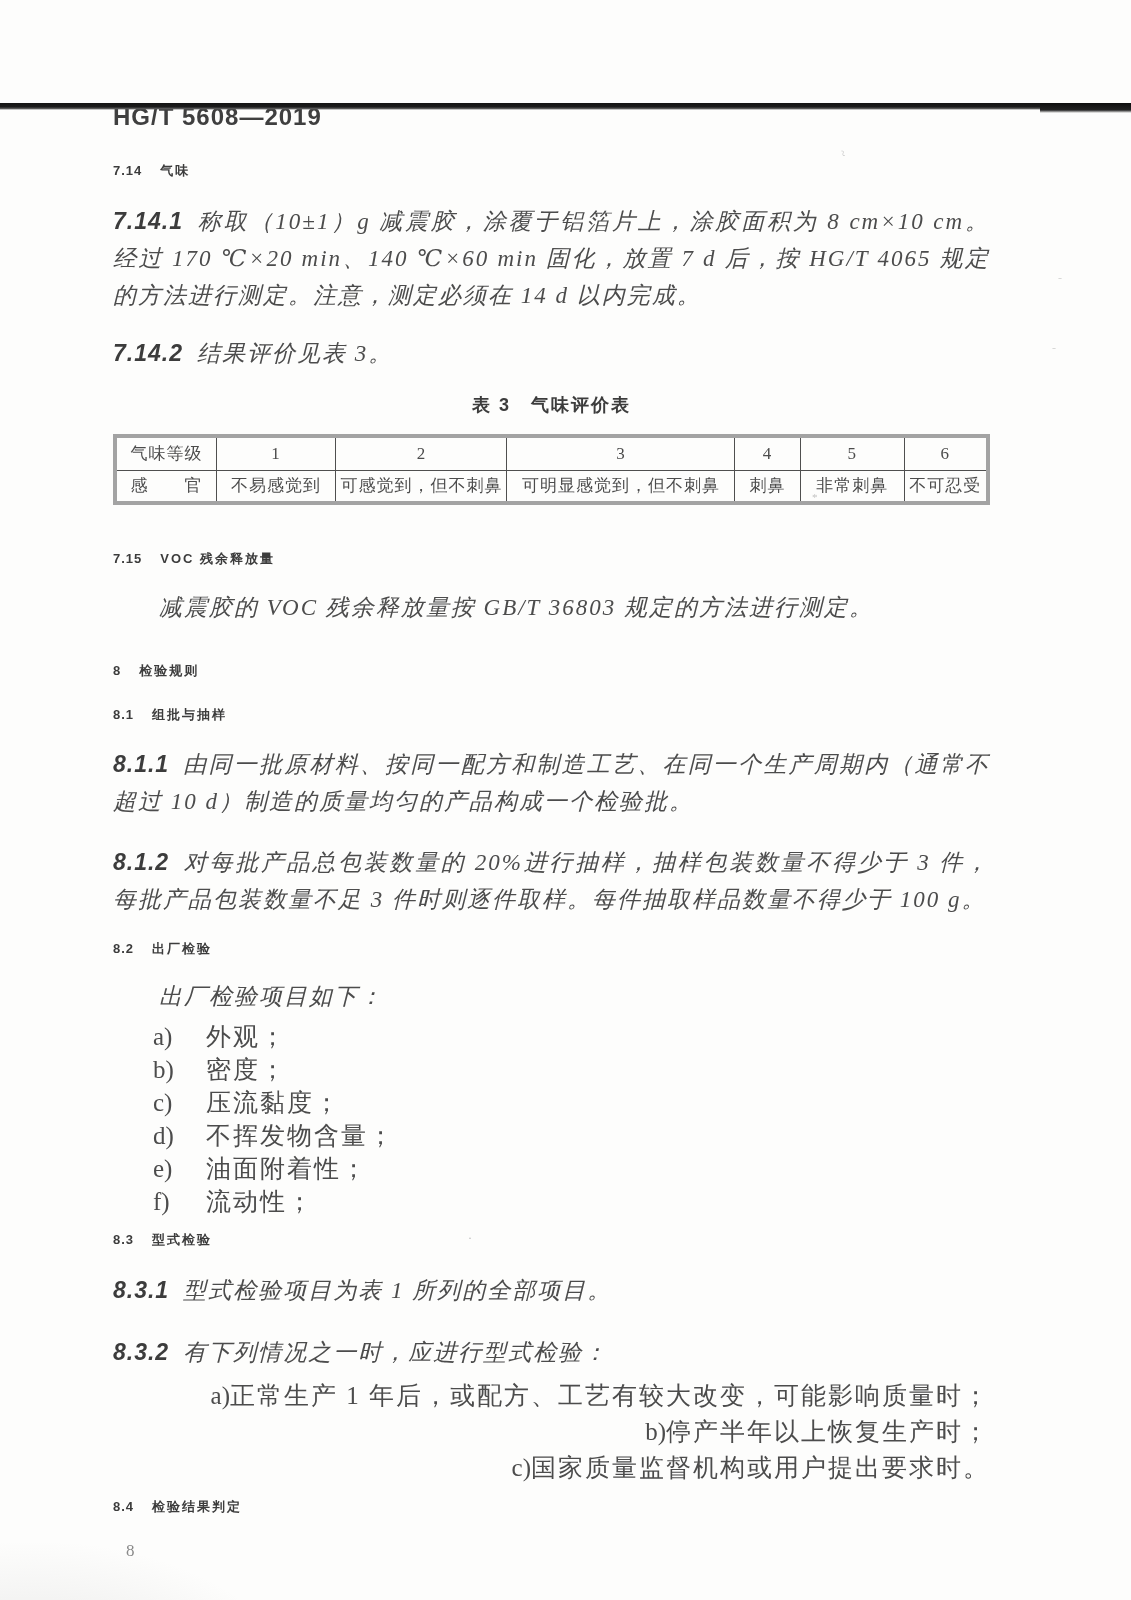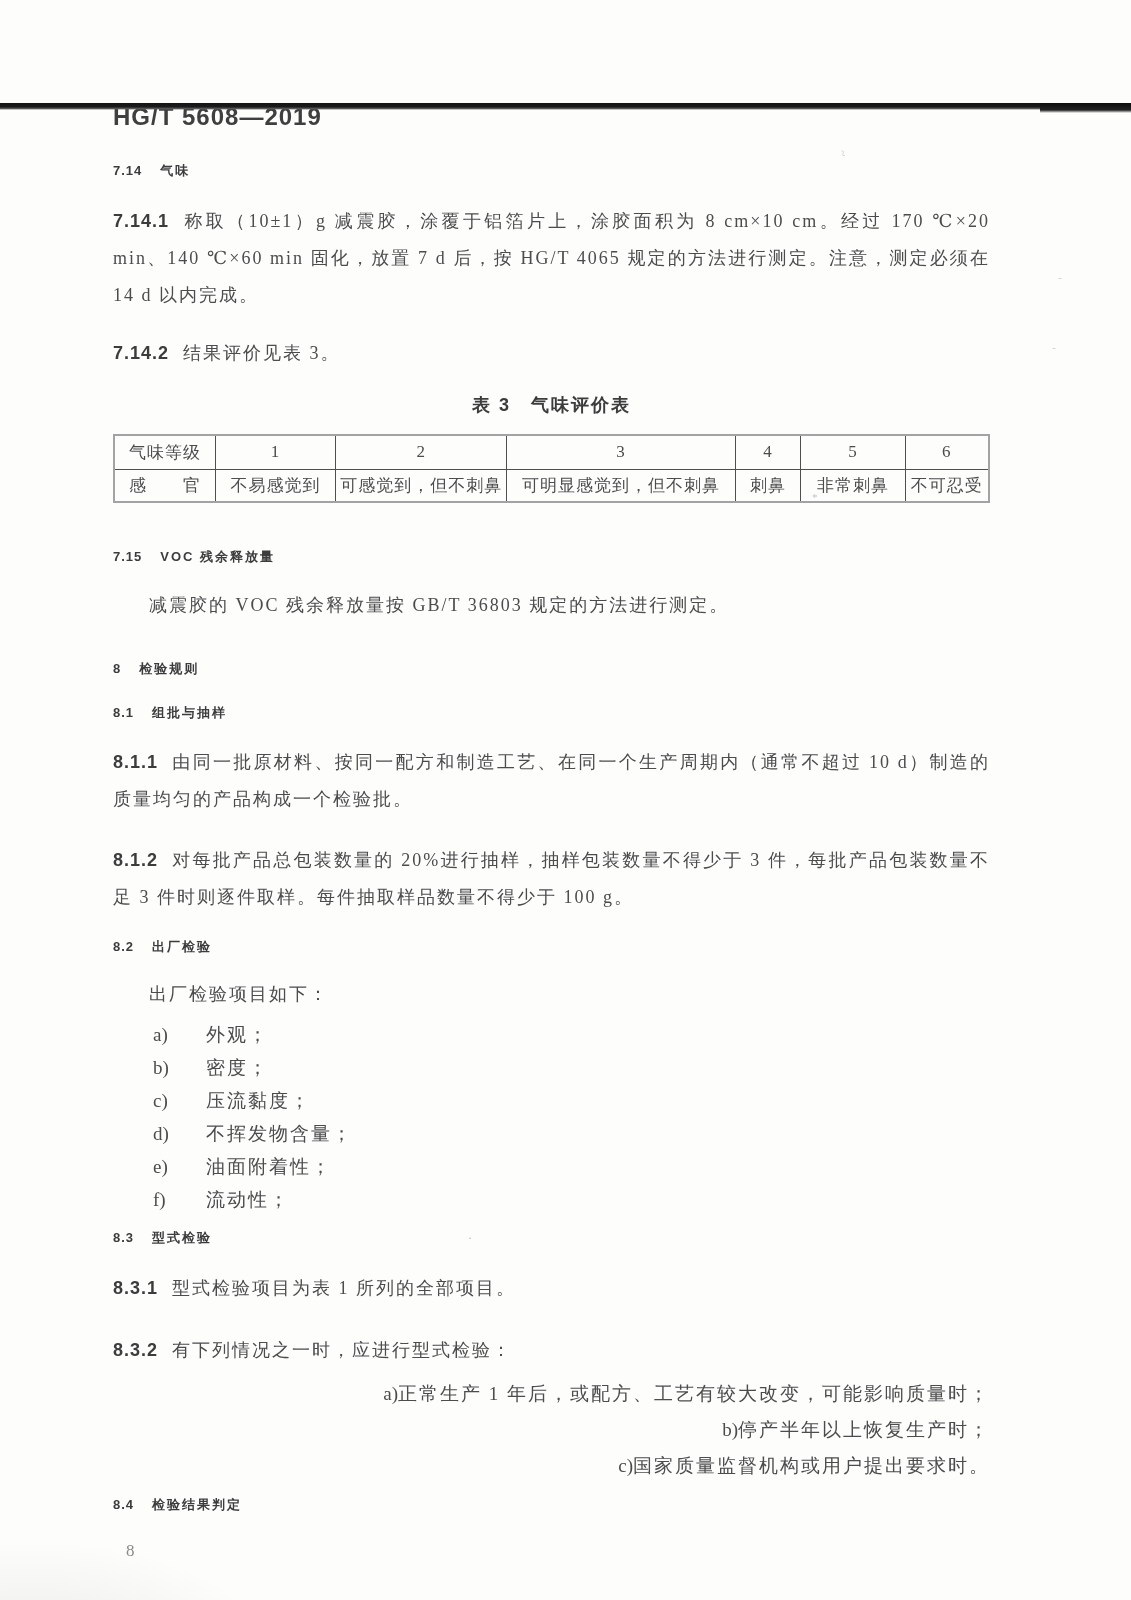--- a/index.html
+++ b/index.html
@@ -43,22 +43,22 @@
     font-weight: bold; font-size: 24px; color: #3f3f3f;
     letter-spacing: 1px;
   }
   .h2, .h3 {
     font-family: "Liberation Sans", sans-serif;
     font-weight: bold; font-size: 13px; color: #3c3c3c;
     letter-spacing: 2px;
   }
   .h2 .num, .h3 .num { margin-right: 18px; letter-spacing: 1px; }
   .para {
-    font-size: 18px; line-height: 37px; letter-spacing: 2px;
-    text-align: justify; color: #4c4c4c;
+    font-size: 23px; line-height: 37px; letter-spacing: 2px;
+    text-align: justify; color: #4c4c4c; font-style: italic;
   }
   .para .num {
     font-family: "Liberation Sans", sans-serif;
     font-weight: bold; color: #3c3c3c; letter-spacing: 1px;
     margin-right: 14px;
   }
   .para.indent { text-indent: 2em; }
   .tbl-title {
     text-align: center;
     font-family: "Liberation Sans", sans-serif;
@@ -66,24 +66,24 @@
   }
   table.eval {
     width: 100%; border-collapse: collapse;
     font-size: 17px; color: #4c4c4c; letter-spacing: 1px;
   }
   table.eval td {
     border: 1.6px solid #4f4f4f;
     text-align: center; vertical-align: middle;
     padding: 0 4px;
   }
-  table.eval { border: 2px solid #a3a3a3; }
+  table.eval { border: 4px solid #a3a3a3; }
   table.eval tr.hdr td { height: 34px; }
   table.eval tr.bdy td { height: 33px; }
-  .list { font-size: 19px; color: #4c4c4c; letter-spacing: 2px; }
+  .list { font-size: 25px; color: #4c4c4c; letter-spacing: 2px; }
   .list .li { line-height: 22px; margin-top: 11px; }
   .list .li .marker {
     display: inline-block; width: 53px; margin-left: 40px;
     letter-spacing: 0;
   }
   .footer-left { position: absolute; top: 1438px; left: 126px; font-size: 17px; color: #8a8a8a; }
   .footer-center { position: absolute; top: 1497px; left: 50%; transform: translateX(-55px); font-size: 16px; color: #6f6f6f; letter-spacing: 1px; }
 
   
   .mt-h714 { margin-top: 31px; }

